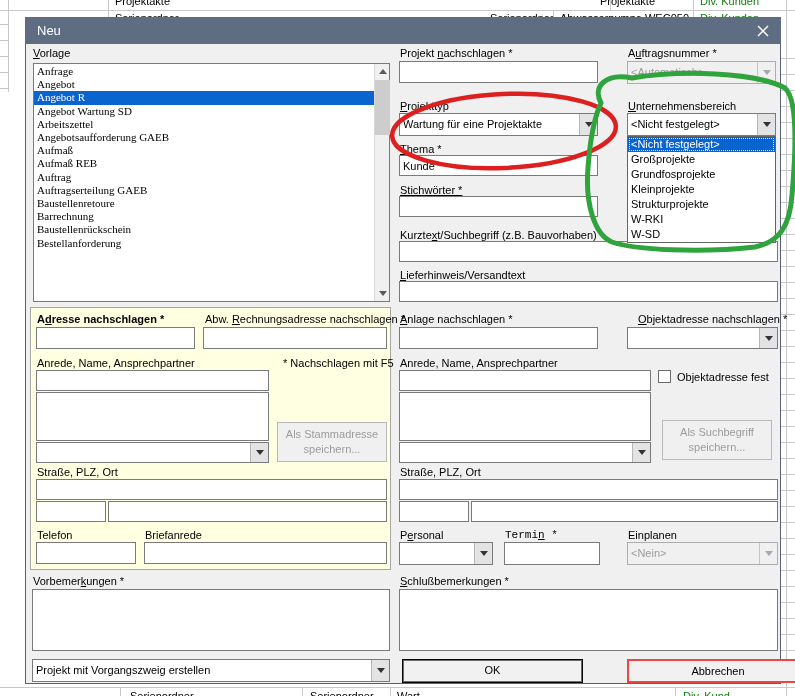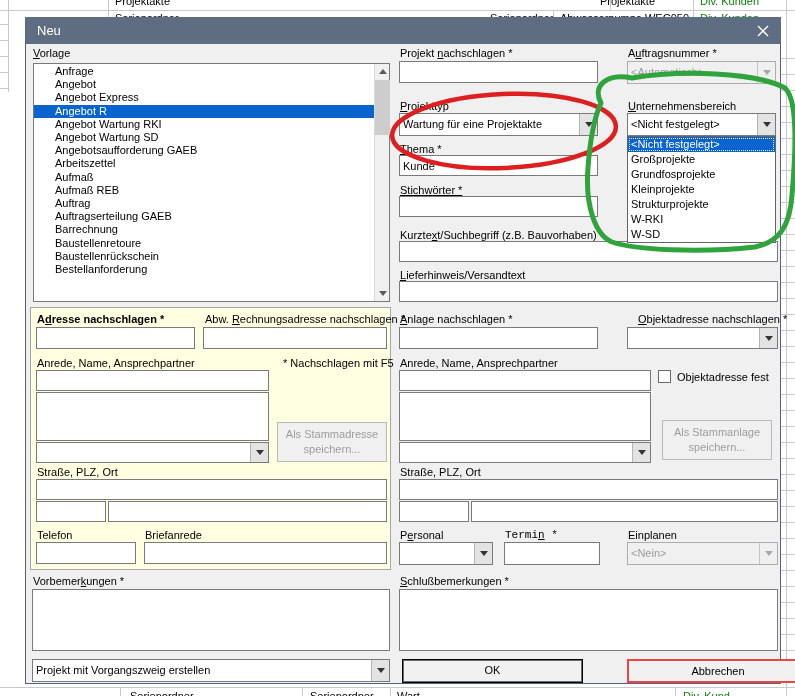--- a/index.html
+++ b/index.html
@@ -35,21 +35,21 @@
     display:flex;align-items:center;justify-content:center;cursor:pointer;}
   .tri{width:0;height:0;border-left:4px solid transparent;border-right:4px solid transparent;
     border-top:5px solid #333;}
   .combo.disabled{background:#f0f0f0;color:#9c9c9c;border-color:#adadad;}
   .combo.disabled .cb-btn{background:#f0f0f0;border-left-color:#c5c5c5;}
   .combo.disabled .tri{border-top-color:#a8a8a8;}
   
   .listbox{position:absolute;left:33px;top:63px;width:357px;height:239px;z-index:13;
     border:1px solid #7a7a7a;background:#fff;box-sizing:border-box;}
   .list-items{position:absolute;left:0;top:0;right:15px;bottom:0;overflow:hidden;padding-top:1px;}
-  .li{line-height:13.2px;padding-left:21px;white-space:nowrap;cursor:default;}
+  .li{line-height:13.2px;padding-left:3px;white-space:nowrap;cursor:default;font-family:Liberation Serif, serif;}
   .li.sel{background:#0a64cf;color:#fff;}
   .sbar{position:absolute;right:0;top:0;width:15px;bottom:0;background:#f0f0f0;border-left:1px solid #d9d9d9;box-sizing:border-box;}
   .sb-btn{position:absolute;left:0;width:15px;height:15px;display:flex;align-items:center;justify-content:center;cursor:pointer;}
   .sb-up{top:0;} .sb-dn{bottom:0;}
   .tri-up{width:0;height:0;border-left:4px solid transparent;border-right:4px solid transparent;border-bottom:5px solid #5a5a5a;}
   .tri-dn{width:0;height:0;border-left:4px solid transparent;border-right:4px solid transparent;border-top:5px solid #5a5a5a;}
   .sb-thumb{position:absolute;left:0;top:16px;width:15px;height:55px;background:#cdcdcd;cursor:pointer;}
   
   .dropdown{position:absolute;left:627px;top:136px;width:149px;z-index:30;
     background:#fff;border:1px solid #646464;box-sizing:border-box;}
@@ -117,32 +117,30 @@
       <line x1="11" y1="1" x2="1" y2="11" stroke="#ffffff" stroke-width="1.4"></line>
     </svg>
   </span>
 </div>
 
 <div class="lbl" style="left:33px;top:47px;"><u>V</u>orlage</div>
 <div class="listbox">
   <div class="list-items">
       <div class="li">Anfrage</div>
       <div class="li">Angebot</div>
-      <div class="li">Angebot Express</div>
       <div class="li sel">Angebot R</div>
-      <div class="li">Angebot Wartung RKI</div>
       <div class="li">Angebot Wartung SD</div>
+      <div class="li">Arbeitszettel</div>
       <div class="li">Angebotsaufforderung GAEB</div>
-      <div class="li">Arbeitszettel</div>
       <div class="li">Aufmaß</div>
       <div class="li">Aufmaß REB</div>
       <div class="li">Auftrag</div>
       <div class="li">Auftragserteilung GAEB</div>
+      <div class="li">Baustellenretoure</div>
       <div class="li">Barrechnung</div>
-      <div class="li">Baustellenretoure</div>
       <div class="li">Baustellenrückschein</div>
       <div class="li">Bestellanforderung</div>
     </div>
   <div class="sbar">
     <div class="sb-btn sb-up">
         <div class="tri-up"></div>
       </div>
     <div class="sb-thumb"></div>
     <div class="sb-btn sb-dn">
         <div class="tri-dn"></div>
@@ -241,21 +239,21 @@
 <textarea class="area" style="left: 399px; top: 392px; width: 252px; height: 49px;"></textarea>
 <div class="combo" style="left:399px;top:442px;width:252px;height:21px;">
   <span class="cb-text"></span>
   <span class="cb-btn">
       <span class="tri"></span>
     </span>
 </div>
 
 <div class="checkbox" style="left:658px;top:370px;"></div>
 <div class="lbl" style="left:677px;top:371px;">Objektadresse fest</div>
-<div class="btn-disabled" style="left:662px;top:420px;width:110px;height:40px;">Als Stammanlage speichern...</div>
+<div class="btn-disabled" style="left:662px;top:420px;width:110px;height:40px;">Als Suchbegriff speichern...</div>
 
 <div class="lbl" style="left:400px;top:466px;">Straße, PLZ, Ort</div>
 <input class="txt" style="left: 399px; top: 479px; width: 379px; height: 21px;">
 <input class="txt" style="left: 399px; top: 501px; width: 70px; height: 21px;">
 <input class="txt" style="left: 471px; top: 501px; width: 307px; height: 21px;">
 
 <div class="lbl" style="left:400px;top:529px;">P<u>e</u>rsonal</div>
 <div class="combo" style="left:399px;top:542px;width:94px;height:23px;">
   <span class="cb-text"></span>
   <span class="cb-btn">

